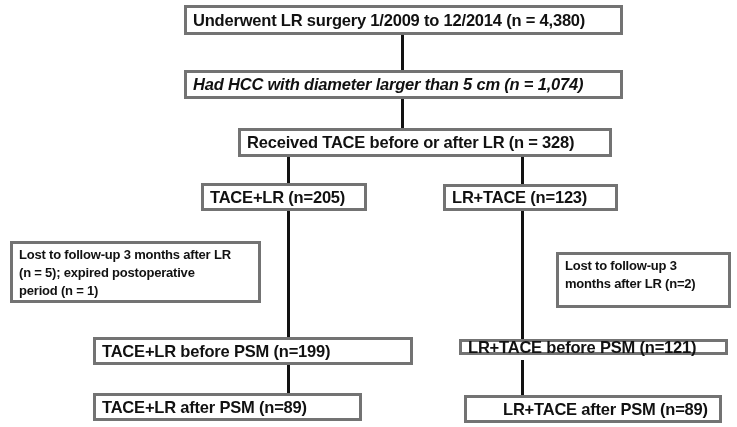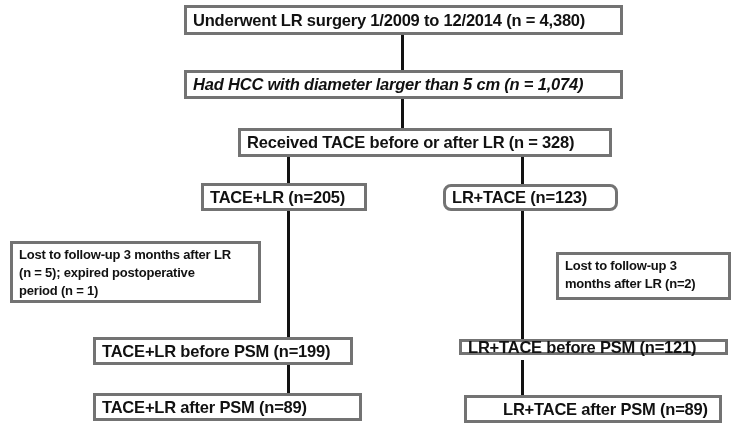--- a/index.html
+++ b/index.html
@@ -51,24 +51,24 @@
   #conn-tace-right     { left: 521px; top: 150px; height: 42px; }
   #conn-left-before    { left: 287px; top: 205px; height: 140px; }
   #conn-right-before   { left: 521px; top: 205px; height: 142px; }
   #conn-left-after     { left: 287px; top: 358px; height: 42px; }
   #conn-right-after    { left: 521px; top: 360px; height: 42px; }
 
   #node-underwent      { left: 184px; top: 5px;   width: 439px; height: 30px; }
   #node-hcc            { left: 184px; top: 70px;  width: 439px; height: 29px; font-style: italic; }
   #node-received-tace  { left: 238px; top: 128px; width: 374px; height: 29px; }
   #node-tace-lr        { left: 201px; top: 183px; width: 166px; height: 28px; }
-  #node-lr-tace        { left: 443px; top: 184px; width: 175px; height: 27px; border-radius: 8px; }
+  #node-lr-tace        { left: 443px; top: 184px; width: 175px; height: 27px; }
   #note-left           { left: 10px;  top: 241px; width: 251px; height: 62px; }
-  #note-right          { left: 556px; top: 252px; width: 175px; height: 48px; }
-  #node-tace-lr-before { left: 93px;  top: 337px; width: 260px; height: 28px; }
+  #note-right          { left: 556px; top: 252px; width: 175px; height: 56px; }
+  #node-tace-lr-before { left: 93px;  top: 337px; width: 320px; height: 28px; }
   #node-lr-tace-before { left: 459px; top: 339px; width: 269px; height: 16px; }
   #node-tace-lr-after  { left: 93px;  top: 393px; width: 269px; height: 28px; }
   #node-lr-tace-after  { left: 464px; top: 395px; width: 258px; height: 28px; padding-left: 36px; }
 </style>
 </head>
 <body>
 
 <div class="canvas">
 
   <div class="conn" id="conn-top-hcc"></div>

